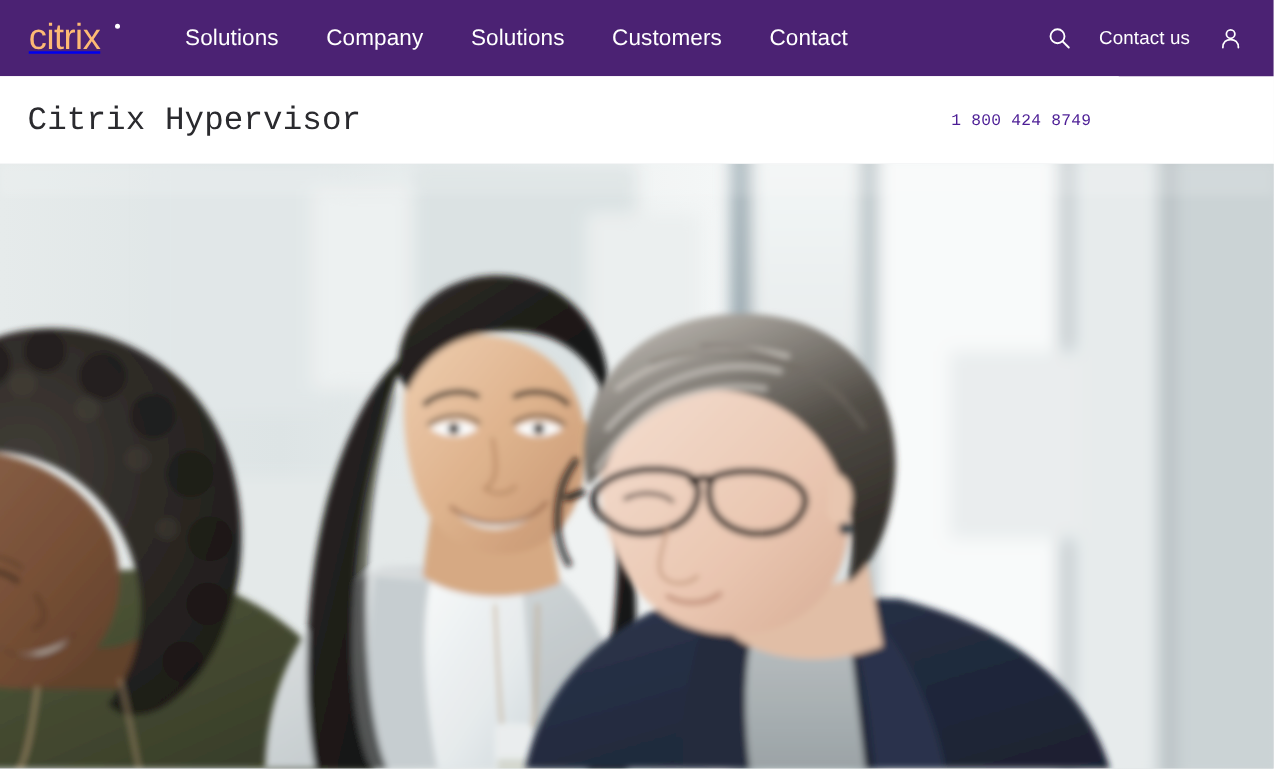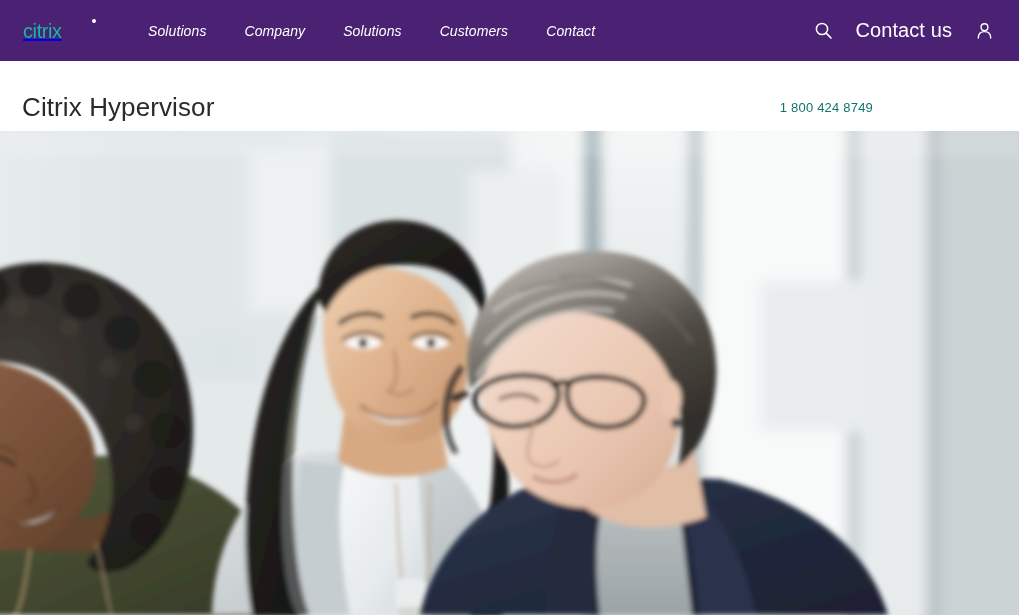--- a/index.html
+++ b/index.html
@@ -18,88 +18,87 @@
     background:#4b2273;
     display:flex; align-items:center;
   }
   .logo {
     position:relative;
     margin-left:23px;
     width:72px; height:30px;
     display:flex; align-items:center;
   }
   .logo-text {
-    font-size:20px;
+    font-size:29px;
     letter-spacing:-0.4px;
-    color:#14b8a6;
+    color:#fdba74;
     font-weight:400;
     line-height:1;
     font-family:"Liberation Sans", sans-serif;
   }
   .logo-dot {
     position:absolute;
     right:-1px; top:3px;
     width:4px; height:4px;
     border-radius:50%;
     background:#ffffff;
   }
   .nav-links {
     display:flex; align-items:center;
     margin-left:53px;
     gap:38px;
   }
   .nav-link {
     color:#ffffff;
-    font-size:14px;
+    font-size:18px;
     letter-spacing:0.1px;
     text-decoration:none;
     white-space:nowrap;
     cursor:pointer;
-    font-style:italic;
   }
   .nav-right {
     margin-left:auto;
     margin-right:22px;
     display:flex; align-items:center;
     gap:19px;
   }
   .icon-btn {
     width:26px; height:26px;
     display:flex; align-items:center; justify-content:center;
     cursor:pointer;
   }
   .contact-link {
     color:#ffffff;
-    font-size:20px;
+    font-size:15px;
     letter-spacing:0.1px;
     text-decoration:none;
     white-space:nowrap;
     cursor:pointer;
   }
 
   
   .titlebar {
-    position:absolute; top:72px; left:0;
+    position:absolute; top:61px; left:0;
     width:895px; height:70px;
     background:#ffffff;
-    display:flex; align-items:center;
+    display:flex; align-items:center;font-family:Liberation Mono, monospace;
   }
   .page-title {
     margin-left:22px;
     font-size:26px;
     font-weight:400;
     color:#2a2a2e;
     letter-spacing:0.1px;
     line-height:1;
   }
   .phone {
     margin-left:auto;
     margin-right:22px;
     font-size:13px;
-    color:#0f766e;
+    color:#4c1d95;
     letter-spacing:0.2px;
     text-decoration:none;
     cursor:pointer;
   }
 
   
   .hero {
     position:absolute; top:131px; left:0;
     width:1019px; height:484px;
     overflow:hidden;

